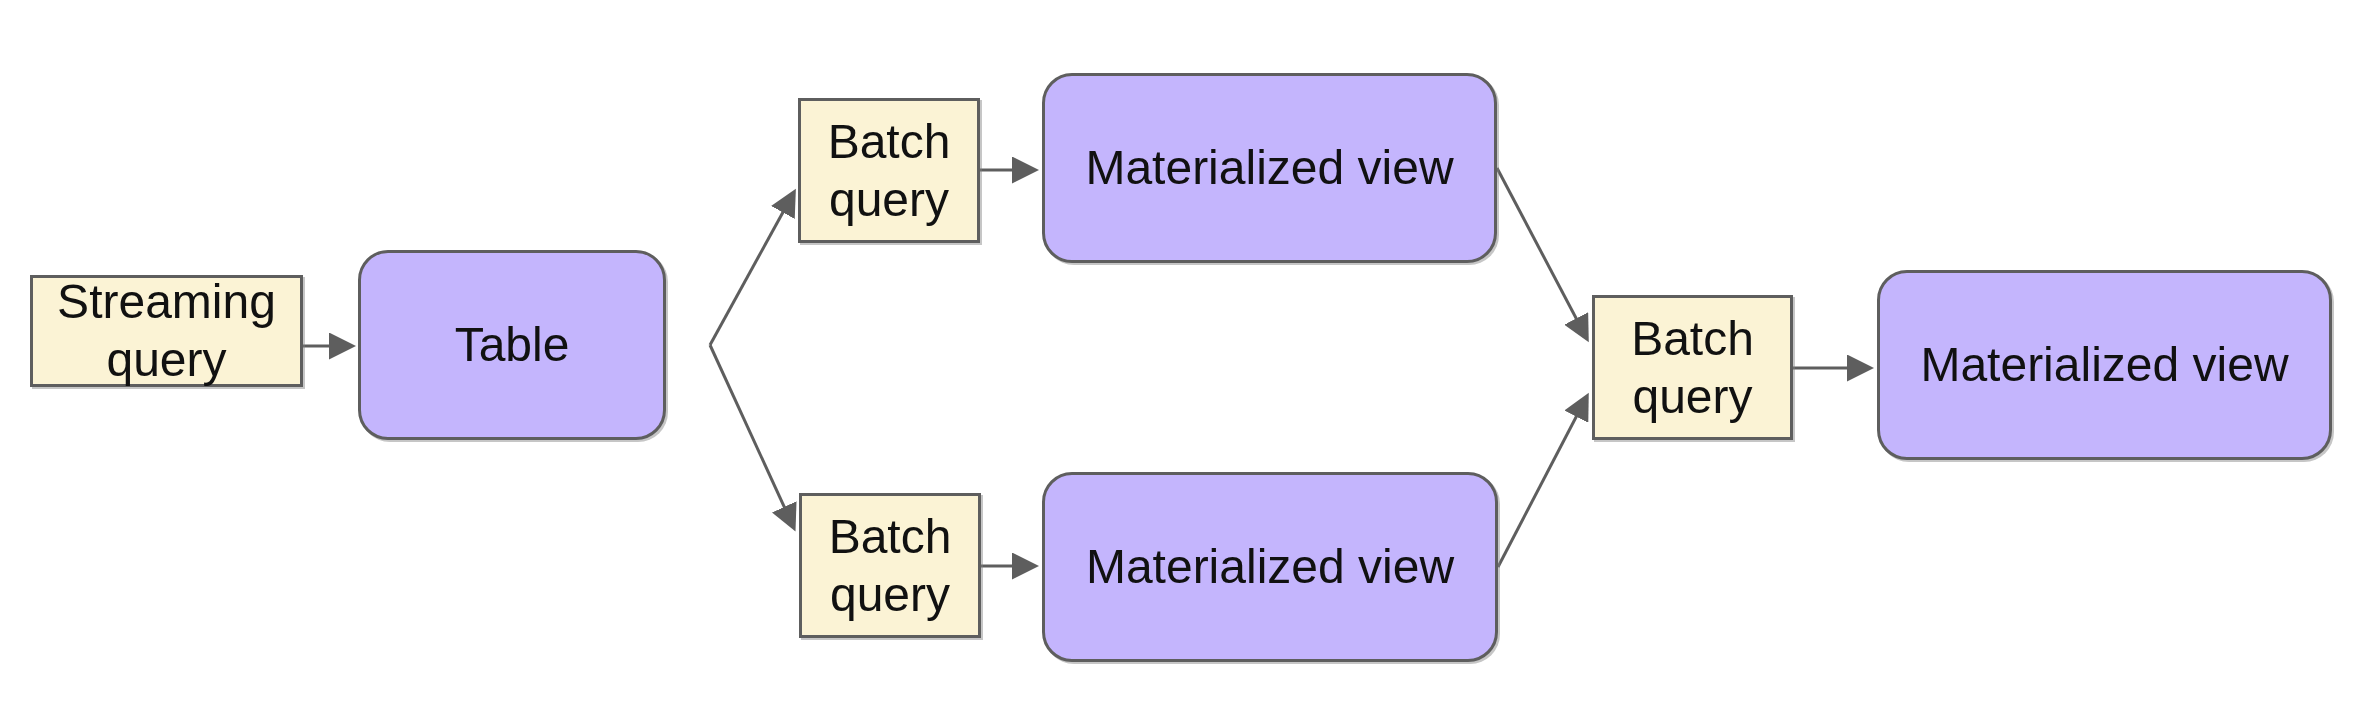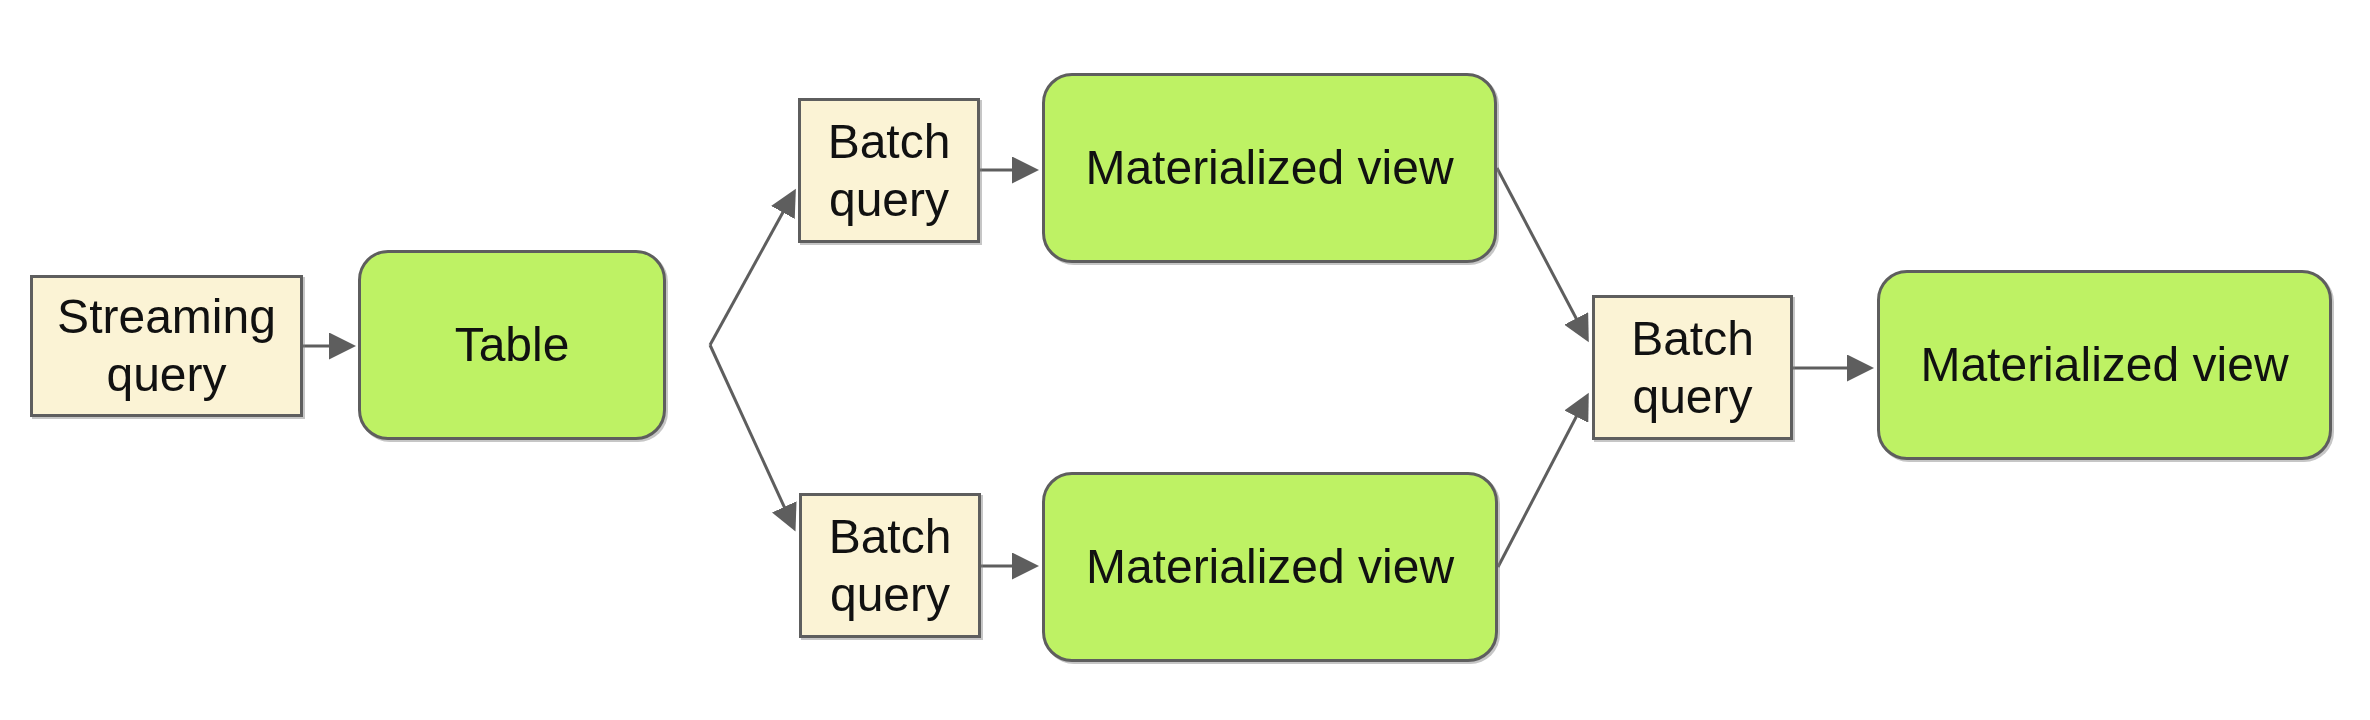--- a/index.html
+++ b/index.html
@@ -33,24 +33,24 @@
     font-size: 48px;
     line-height: 1.2;
     color: #111111;
     box-shadow: 2px 2px 0 rgba(128,128,128,0.45);
   }
   .node.query {
     background: #FBF3D5;
     border-radius: 0;
   }
   .node.view {
-    background: #bef264;
+    background: #c4b5fd;
     border-radius: 30px;
   }
-  #node-streaming-query      { left: 30px;   top: 275px; width: 273px; height: 142px; }
+  #node-streaming-query      { left: 30px;   top: 275px; width: 273px; height: 112px; }
   #node-table                { left: 358px;  top: 250px; width: 308px; height: 190px; }
   #node-batch-query-top      { left: 798px;  top: 98px;  width: 182px; height: 145px; }
   #node-mv-top               { left: 1042px; top: 73px;  width: 455px; height: 190px; }
   #node-batch-query-bottom   { left: 799px;  top: 493px; width: 182px; height: 145px; }
   #node-mv-bottom            { left: 1042px; top: 472px; width: 456px; height: 190px; }
   #node-batch-query-right    { left: 1592px; top: 295px; width: 201px; height: 145px; }
   #node-mv-right             { left: 1877px; top: 270px; width: 455px; height: 190px; }
   .label { padding: 0 10px; }
 </style>
 </head>

